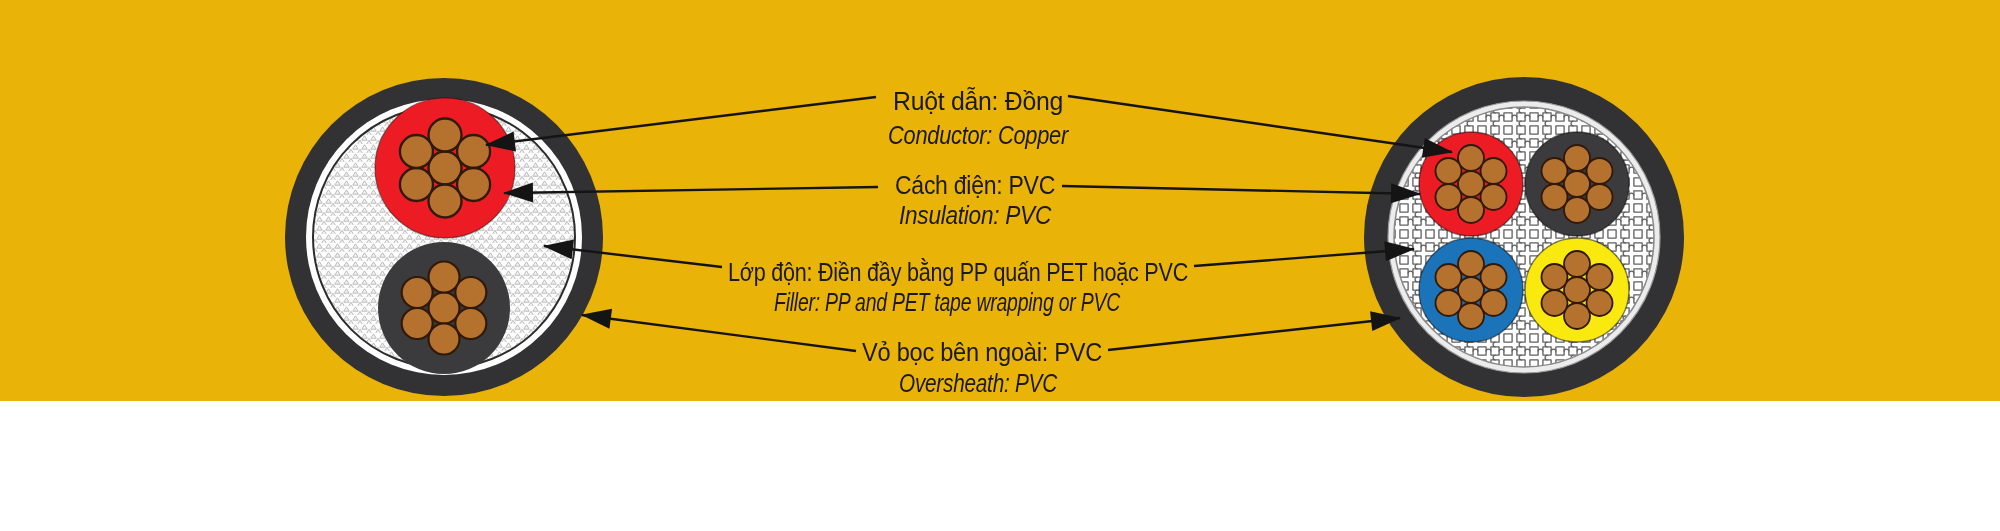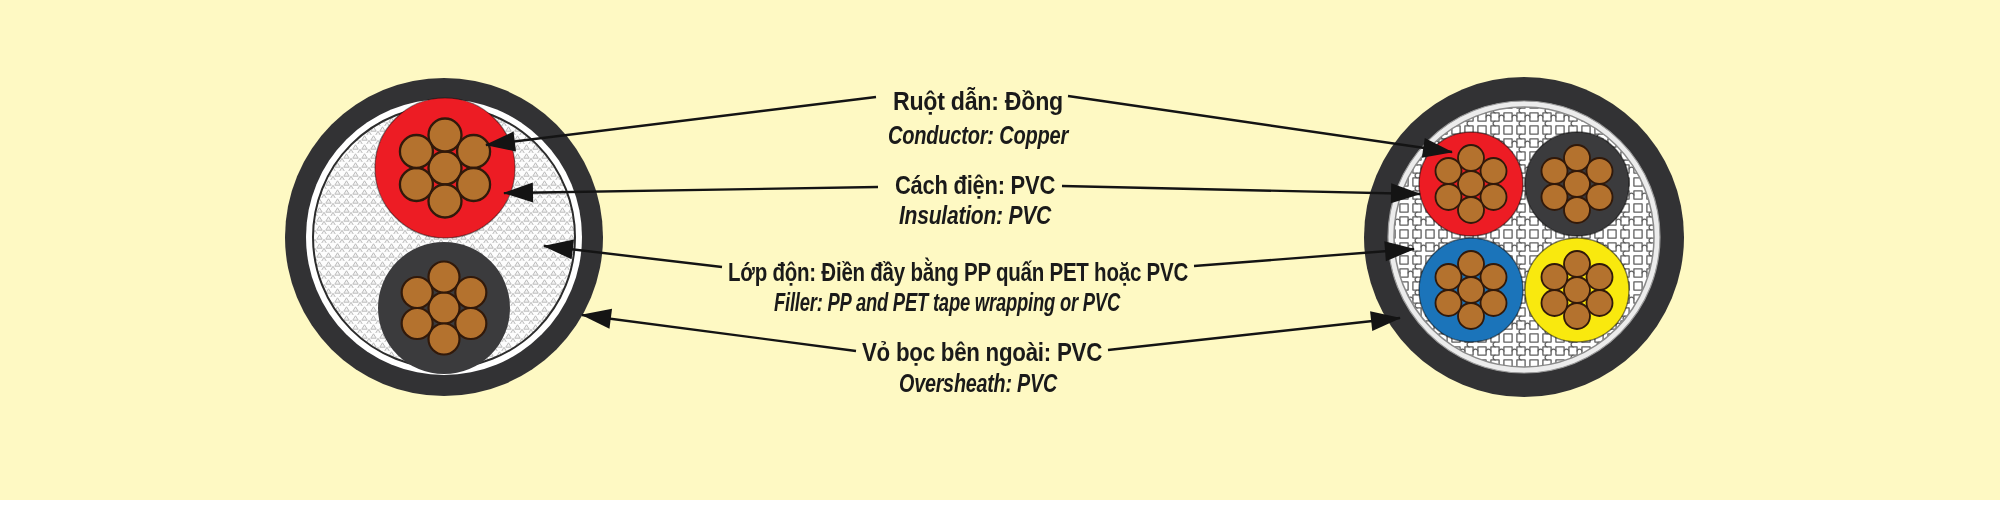--- a/index.html
+++ b/index.html
@@ -1,23 +1,22 @@
 <!DOCTYPE html>
 <html><head>
 <meta charset="utf-8">
 <style>
   html, body { margin: 0; padding: 0; background: #ffffff; }
   .stage {
     position: relative;
     width: 2000px;
-    height: 500px;
-    background: #fef9c3;
+    height: 401px;
+    background: #eab308;
     overflow: hidden;
     font-family: "Liberation Sans", sans-serif;
-    font-weight: bold;
   }
   svg { display: block; }
   .label-vi {
     font-family: "Liberation Sans", sans-serif;
     font-size: 26px;
     fill: #1a1a1a;
     letter-spacing: -0.3px;
   }
   .label-en {
     font-family: "Liberation Sans", sans-serif;

